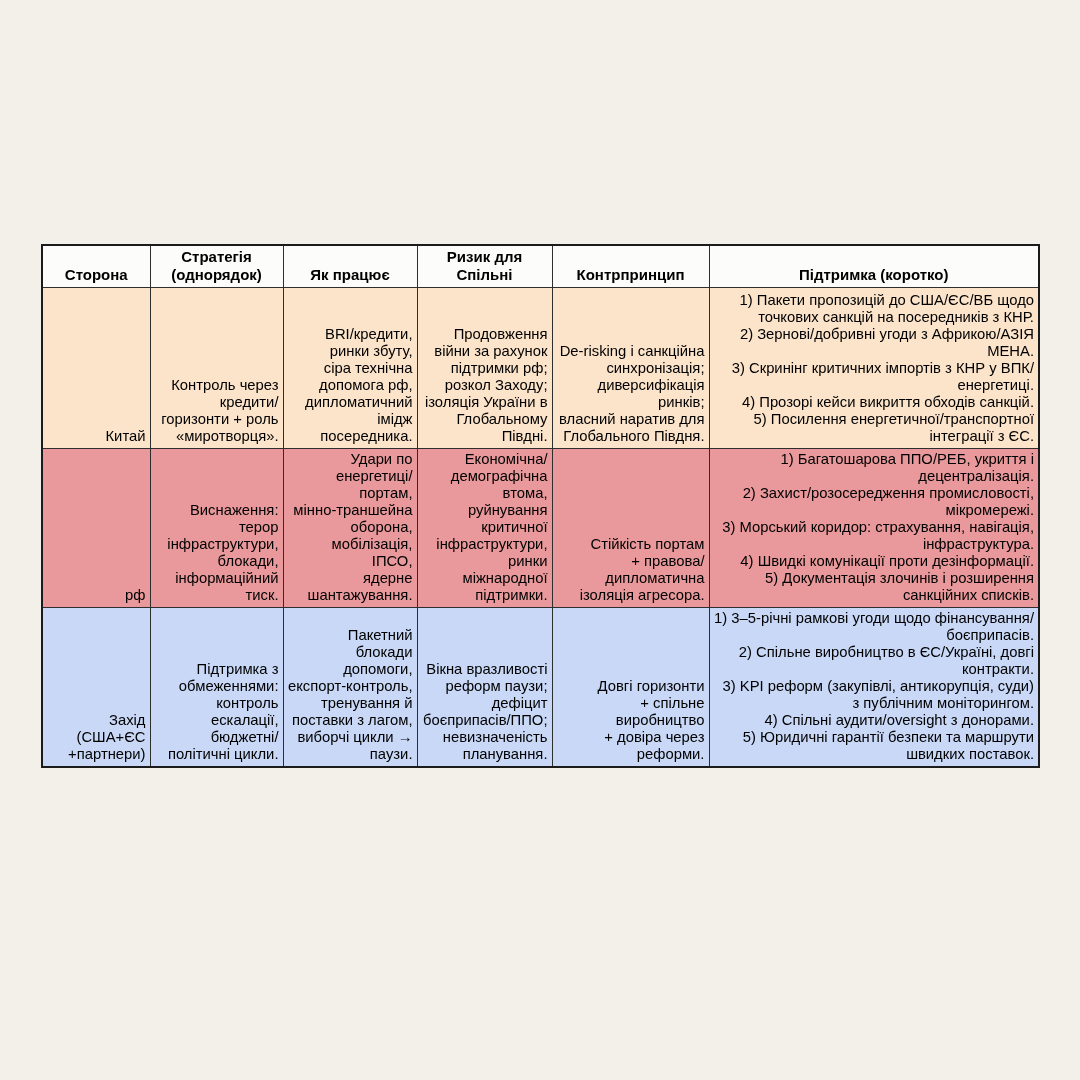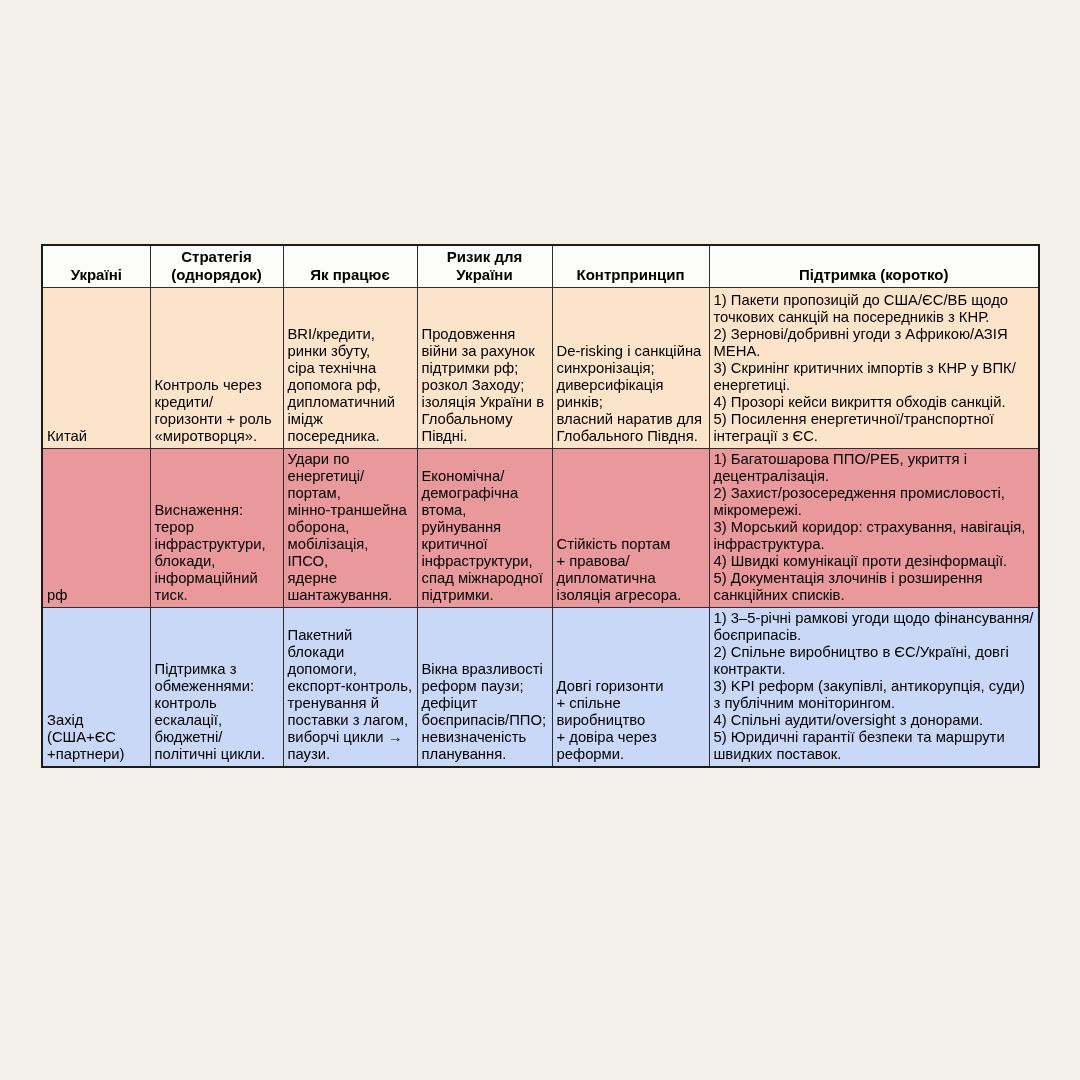--- a/index.html
+++ b/index.html
@@ -44,21 +44,21 @@
   }
   th {
     font-size: 15px;
     line-height: 18px;
     font-weight: bold;
     margin-left: 32px;
   }
   td {
     font-size: 14.8px;
     line-height: 17px;
-    text-align: left;
+    text-align: right;
   }
   tr.hdr { height: 40px; }
   tr.r0 { height: 161px; }
   tr.r1 { height: 159px; }
   tr.r2 { height: 157px; }
 </style>
 </head>
 <body style="background: rgb(242, 240, 233);">
 
 <div class="table-wrap">
@@ -66,26 +66,26 @@
     <colgroup>
       <col class="c0">
         <col class="c1">
         <col class="c2">
         <col class="c3">
         <col class="c4">
         <col class="c5">
     </colgroup>
     <thead>
       <tr class="hdr" style="background: rgb(252, 252, 251);">
-        <th>Україні</th>
+        <th>Сторона</th>
         <th>Стратегія
 (однорядок)</th>
         <th>Як працює</th>
         <th>Ризик для
-України</th>
+Спільні</th>
         <th>Контрпринцип</th>
         <th>Підтримка (коротко)</th>
       </tr>
     </thead>
     <tbody>
       <tr class="r0" style="background: rgb(252, 228, 203);">
         <td>Китай</td>
         <td>Контроль через кредити/горизонти + роль «миротворця».</td>
         <td>BRI/кредити,
 ринки збуту,
@@ -107,21 +107,21 @@
         <td>рф</td>
         <td>Виснаження:
 терор інфраструктури,
 блокади,
 інформаційний тиск.</td>
         <td>Удари по енергетиці/портам,
 мінно-траншейна оборона,
 мобілізація,
 ІПСО,
 ядерне шантажування.</td>
-        <td>Економічна/демографічна втома, руйнування критичної інфраструктури, спад міжнародної підтримки.</td>
+        <td>Економічна/демографічна втома, руйнування критичної інфраструктури, ринки міжнародної підтримки.</td>
         <td>Стійкість портам
 + правова/дипломатична ізоляція агресора.</td>
         <td>1) Багатошарова ППО/РЕБ, укриття і децентралізація.
 2) Захист/розосередження промисловості, мікромережі.
 3) Морський коридор: страхування, навігація, інфраструктура.
 4) Швидкі комунікації проти дезінформації.
 5) Документація злочинів і розширення санкційних списків.</td>
       </tr>
       <tr class="r2" style="background: rgb(200, 216, 246);">
         <td>Захід

